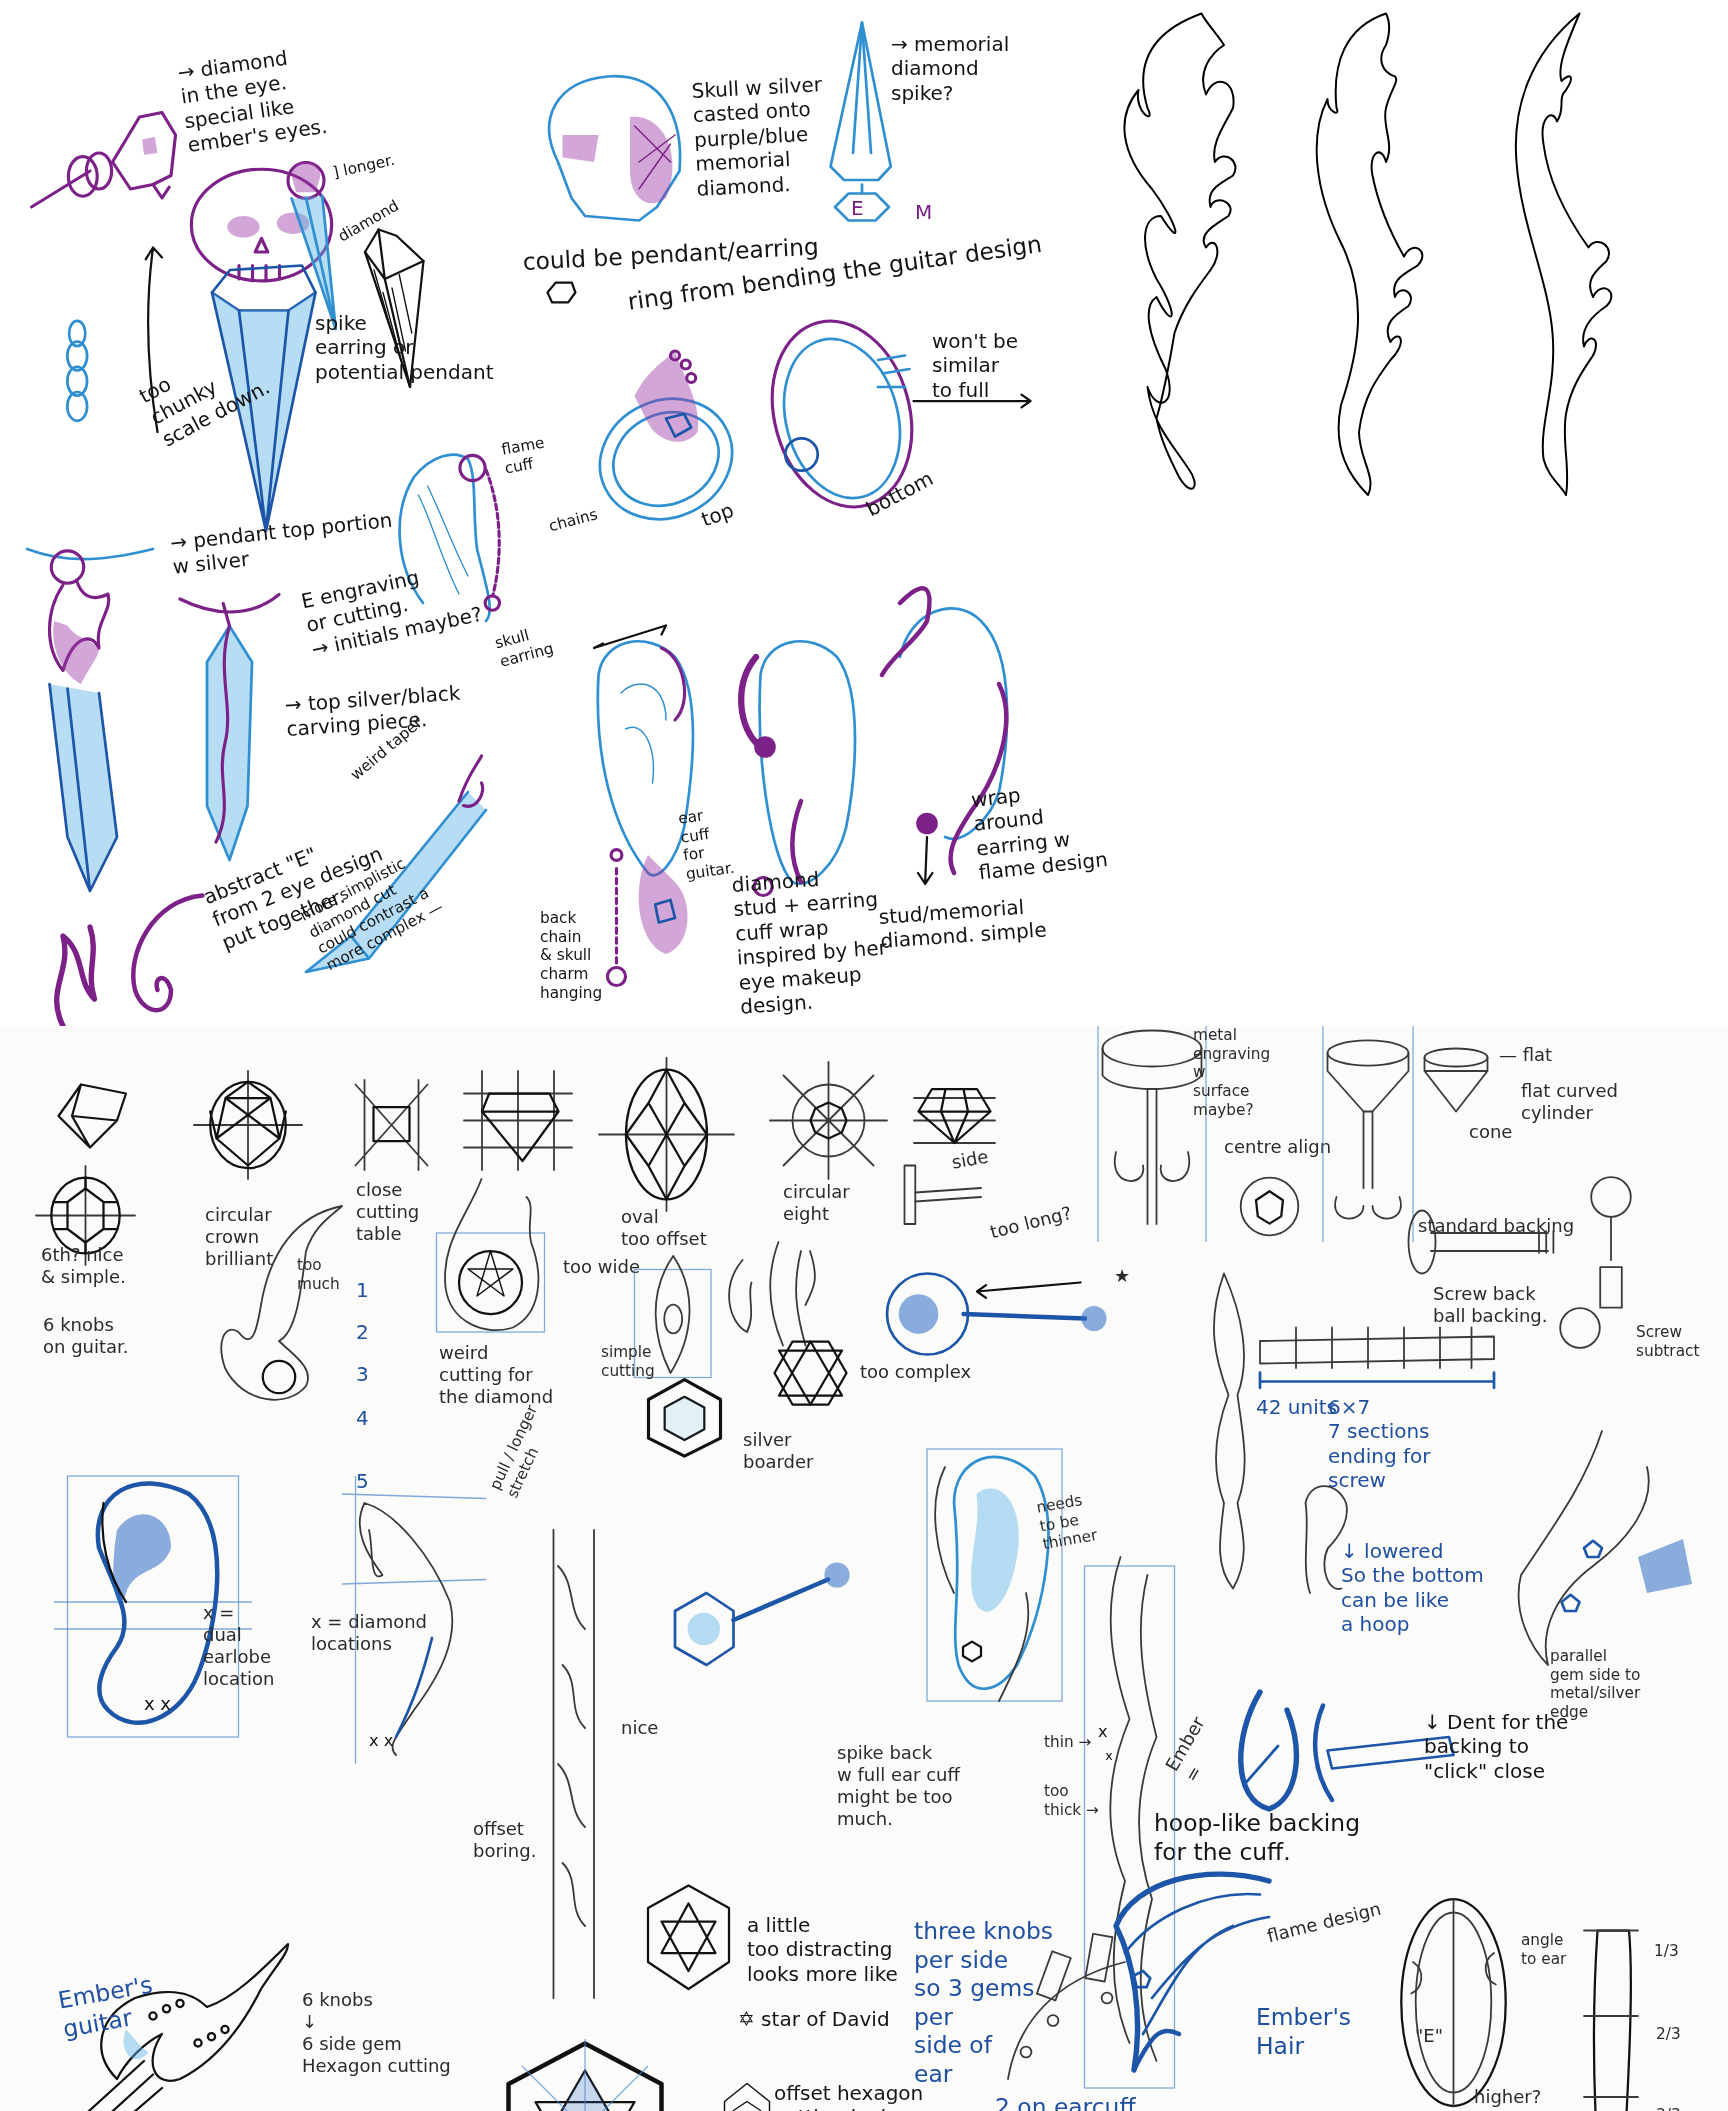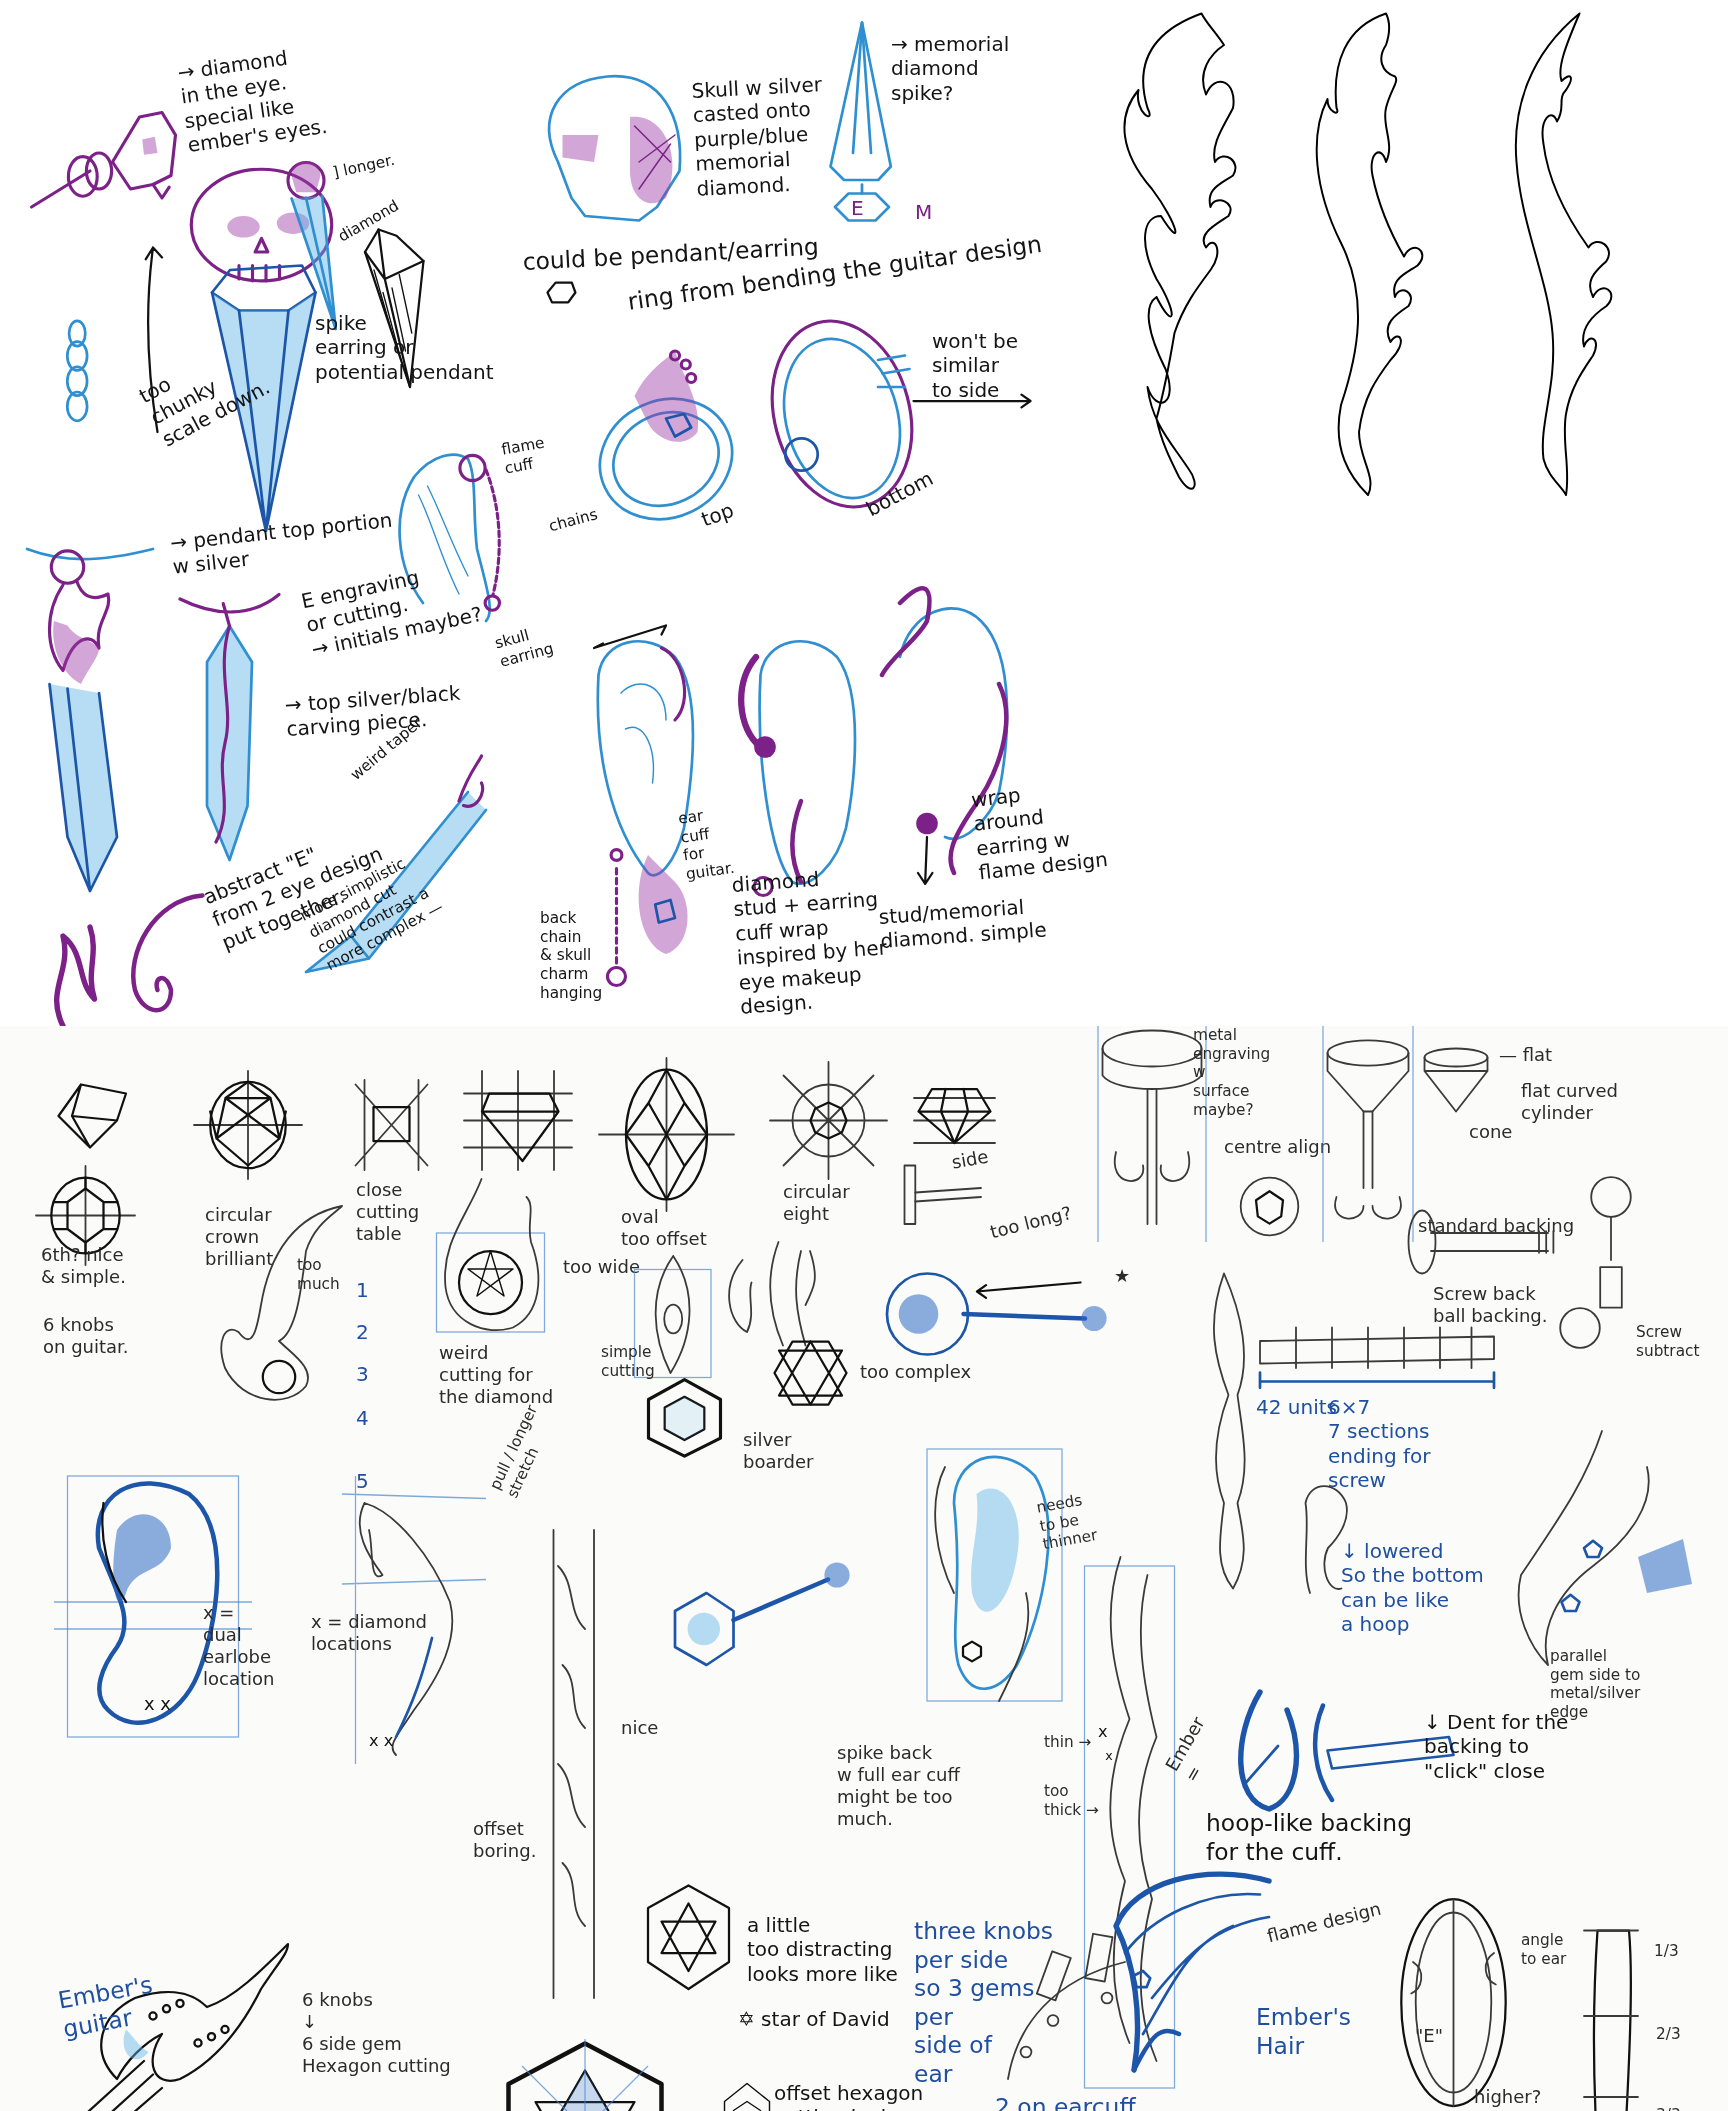--- a/index.html
+++ b/index.html
@@ -189,21 +189,21 @@
 
     <svg class="sk" style="left:752px;top:306px" width="180" height="216" viewBox="0 0 200 240">
       <ellipse class="ink-purple" cx="100" cy="120" rx="75" ry="105" transform="rotate(-15 100 120)"></ellipse>
       <ellipse class="ink-blue" cx="100" cy="125" rx="62" ry="90" transform="rotate(-15 100 125)"></ellipse>
       <circle class="ink-dblue" cx="55" cy="165" r="18"></circle>
       <path class="ink-blue" d="M140 60 L170 55 M145 75 L175 70 M140 90 L170 90"></path>
     </svg>
     <div class="note" style="left:862px;top:500px;transform:rotate(-28deg)">bottom</div>
     <div class="note" style="left:932px;top:329px">won't be
 similar
-to side</div>
+to full</div>
     <svg class="sk" style="left:909px;top:392px" width="126" height="18" viewBox="0 0 140 20">
       <path class="ink-black" d="M5 10 L135 10 M125 3 L135 10 L125 17"></path>
     </svg>
 
     <svg class="sk" style="left:576px;top:621px" width="162" height="396" viewBox="0 0 180 440">
       <path class="ink-black" d="M20 30 L100 5 M20 30 L30 25 M100 5 L95 15"></path>
       <path class="ink-blue" d="M25 60 C30 20 80 10 110 40 C140 80 130 170 120 230 C110 270 90 290 80 280 C40 230 20 150 25 60"></path>
       <path class="ink-blue" style="stroke-width:1.6" d="M50 80 C70 60 100 70 100 110 M55 120 C75 110 90 140 85 180"></path>
       <path class="ink-purple" d="M95 30 C120 40 130 90 110 110"></path>
       <path class="fill-purple" d="M80 260 C60 300 70 360 100 370 C130 360 130 310 110 290 C100 280 90 270 80 260 Z"></path>
@@ -475,21 +475,21 @@
 
     <svg class="sk" style="left:1224px;top:657px" width="252" height="144" viewBox="0 0 280 160">
       <path class="ink-dblue" style="stroke-width:6" d="M40 10 C10 60 10 130 50 140 C80 130 90 80 70 30"></path>
       <path class="ink-dblue" d="M25 110 L60 70"></path>
       <path class="ink-dblue" style="stroke-width:5" d="M110 25 C95 60 100 100 120 130"></path>
       <path class="ink-dblue" d="M115 75 L250 60 L255 80 L120 95 Z"></path>
     </svg>
     <div class="note" style="left:1424px;top:684px">↓ Dent for the
 backing to
 "click" close</div>
-    <div class="note big" style="left:1206px;top:783px">hoop-like backing
+    <div class="note big" style="left:1154px;top:783px">hoop-like backing
 for the cuff.</div>
     <div class="note pencil" style="left:1265px;top:900px;transform:rotate(-14deg)">flame design</div>
 
     <svg class="sk" style="left:54px;top:441px" width="198" height="279" viewBox="0 0 220 310">
       <rect class="guide" x="15" y="10" width="190" height="290"></rect>
       <path class="guide" d="M0 150 L220 150 M0 180 L220 180"></path>
       <path class="ink-dblue" style="stroke-width:5" d="M50 90 C40 30 90 0 150 30 C200 70 180 180 160 230 C140 280 90 300 60 270 C40 250 55 220 70 200 C90 170 70 140 50 90"></path>
       <path class="fill-dblue" d="M70 70 C90 40 130 50 130 90 C120 120 90 110 80 140 C70 170 60 130 70 70"></path>
       <path class="ink-black" d="M55 40 C50 80 60 120 80 150"></path>
       <text x="100" y="270" font-family="DejaVu Sans, sans-serif" font-size="20" fill="#111">x  x</text>

